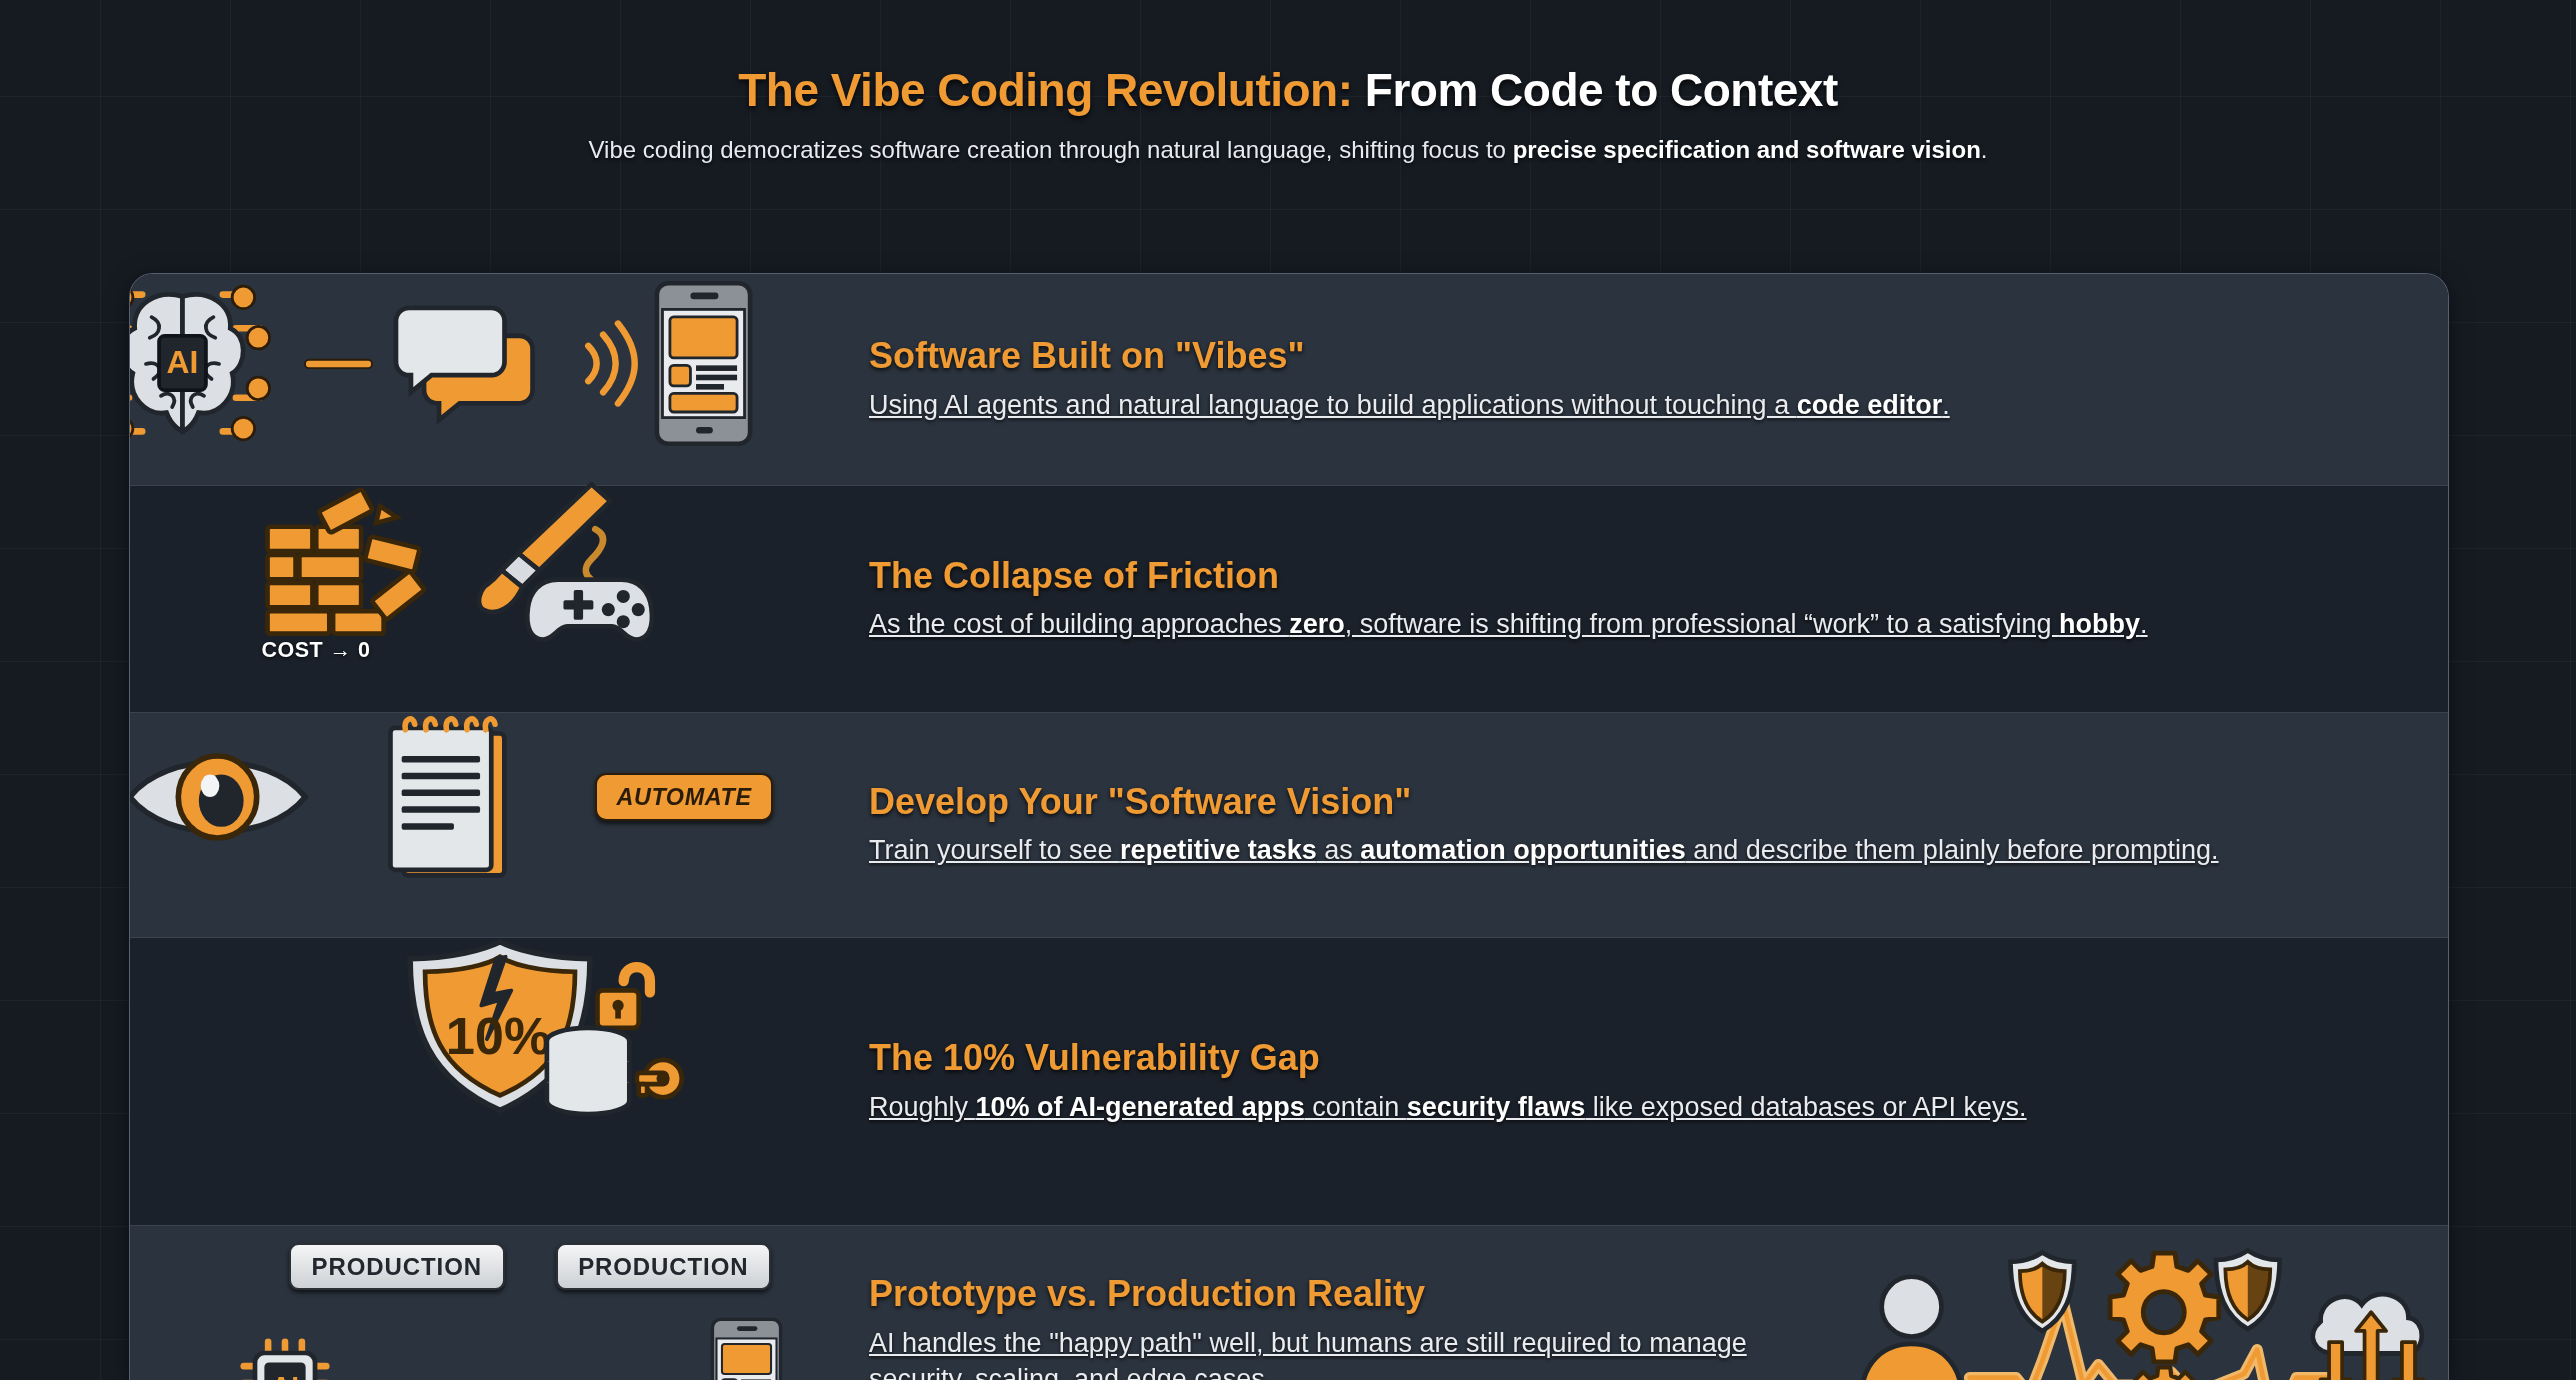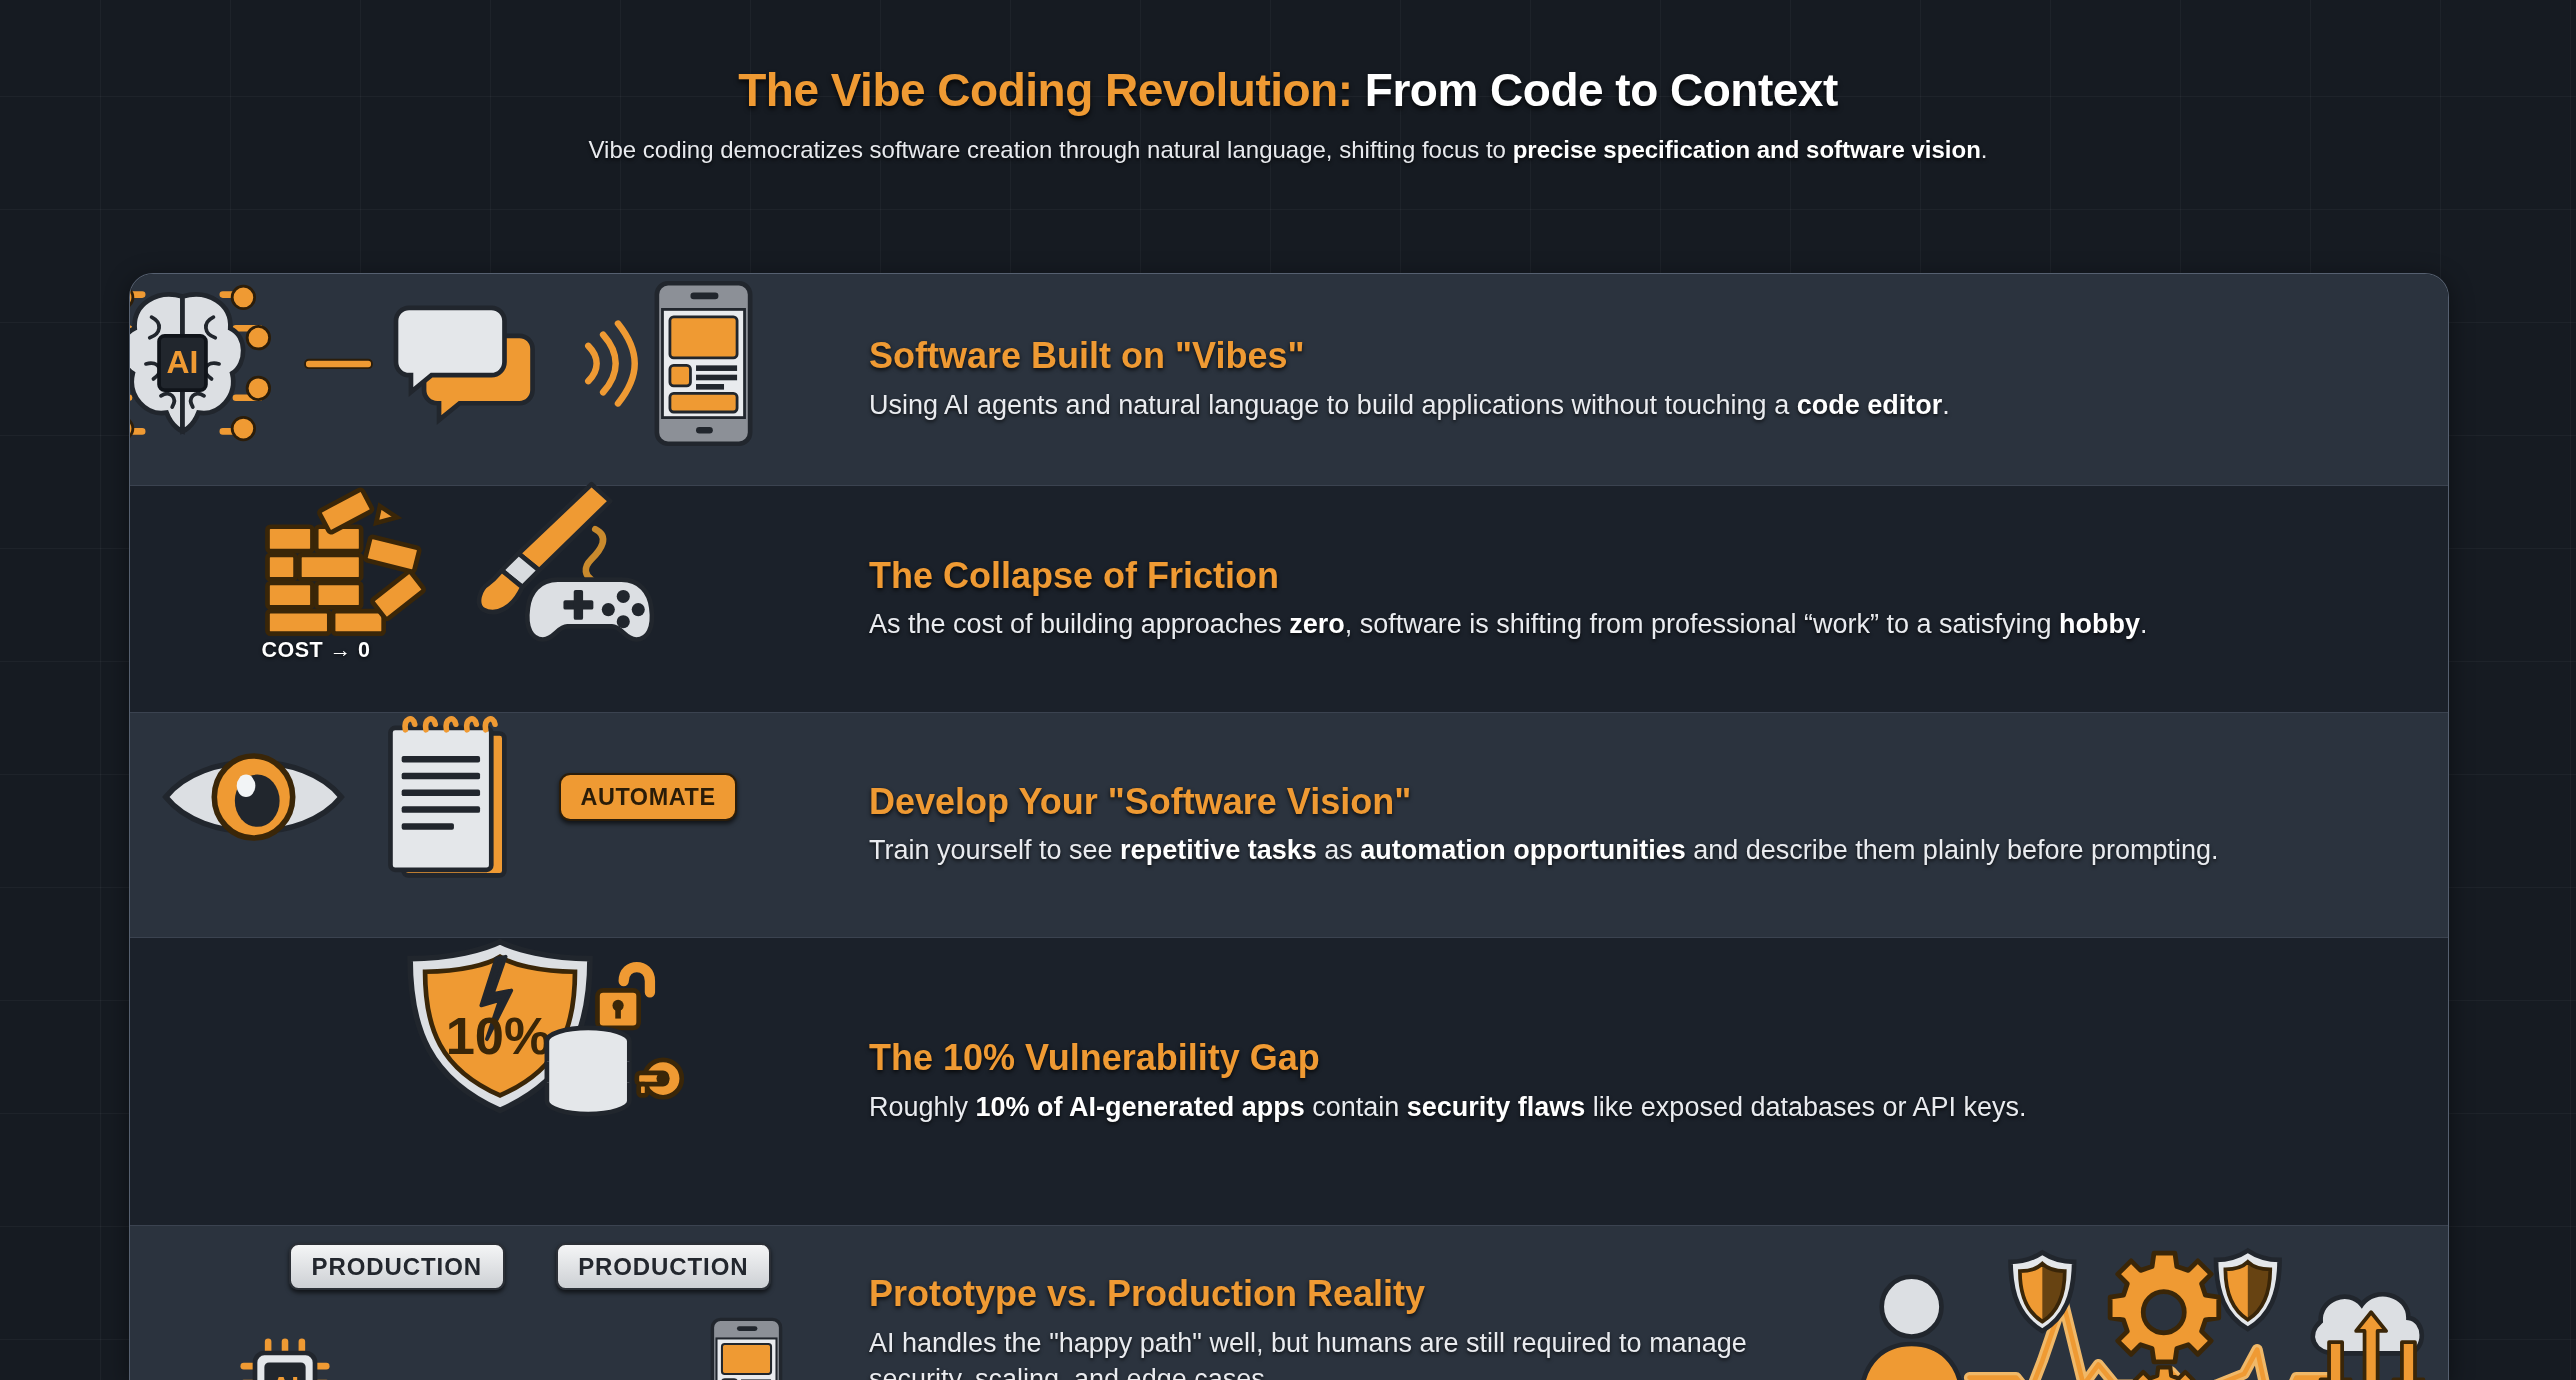--- a/index.html
+++ b/index.html
@@ -86,20 +86,21 @@
     text-shadow:0 1.9px 4.7px rgba(0,0,0,.8);
     margin-bottom:11.2px;
     white-space:nowrap;
   }
   .row-desc{
     color:#e9ebef;
     font-size:27px;
     line-height:1.34;
     max-width:1385px;
     text-shadow:0 1.9px 3.7px rgba(0,0,0,.7);
+    text-decoration:underline;
   }
   .row-desc b{ color:#ffffff; font-weight:bold; }
 
   
   .art{ display:flex; align-items:center; gap:17px; }
   .lbl-under{
     position:absolute;
     font-size:21.5px; font-weight:bold; color:#ffffff;
     letter-spacing:0.5px;
     text-shadow:0 1.9px 3.7px rgba(0,0,0,.8);
@@ -302,21 +303,21 @@
       <div class="text-cell">
         <div class="row-title">The Collapse of Friction</div>
         <div class="row-desc">
           <span>As the cost of building approaches </span><b>zero</b><span>, software is shifting from professional “work” to a satisfying </span><b>hobby</b><span>.</span>
         </div>
       </div>
     </div>
 
     <div class="row light r3">
       <div class="icon-cell">
-        <div class="art" style="gap:36px; transform:translateX(-51px);">
+        <div class="art" style="gap:72px; transform:translateX(-51px);font-style:italic;">
 
           <span>
             <svg width="187" height="112" viewBox="0 0 200 120">
               <path d="M6 60 C46 10 154 10 194 60 C154 110 46 110 6 60 Z" fill="#dcdfe3" stroke="#21262d" stroke-width="6"></path>
               <ellipse cx="100" cy="60" rx="42" ry="44" fill="#ef9a33" stroke="#3a2608" stroke-width="6"></ellipse>
               <ellipse cx="104" cy="64" rx="24" ry="28" fill="#21262d"></ellipse>
               <ellipse cx="92" cy="48" rx="10" ry="12" fill="#f2f4f6"></ellipse>
             </svg>
           </span>
 

